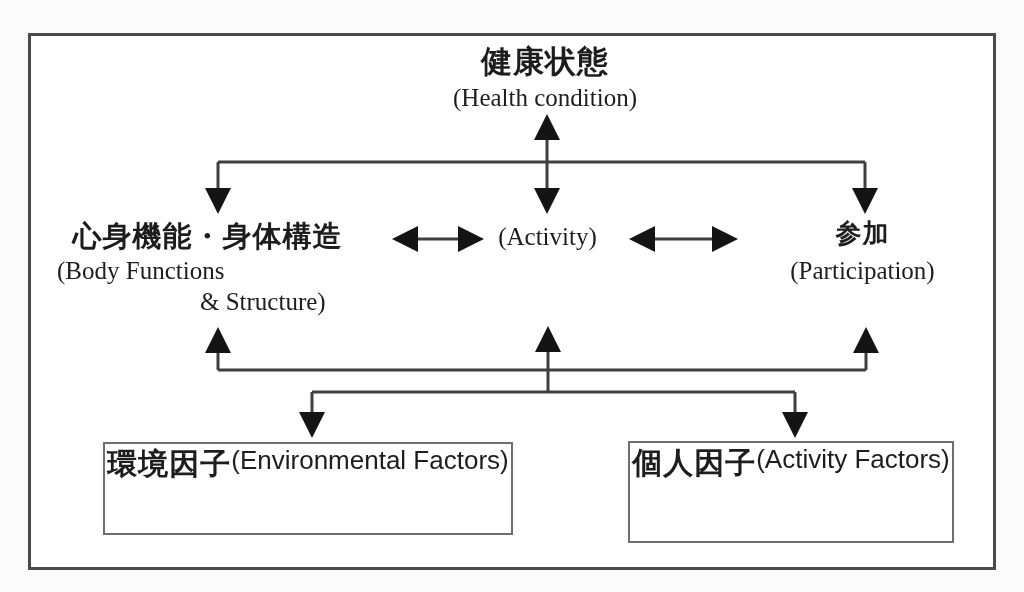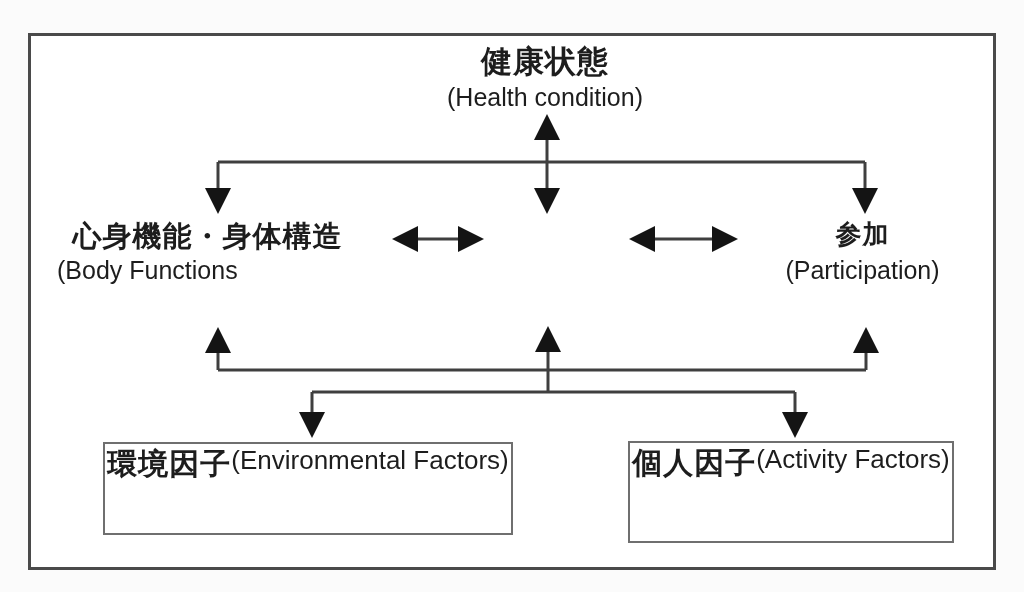--- a/index.html
+++ b/index.html
@@ -17,21 +17,21 @@
   }
   .canvas{position:relative;width:1024px;height:592px;}
   .outer-border{
     position:absolute;left:28px;top:33px;width:968px;height:537px;
     border:3px solid #4a4a4a;background:#fff;
   }
   svg.overlay{position:absolute;left:0;top:0;pointer-events:none;}
   .overlay line{stroke:var(--line);stroke-width:3;}
   .overlay polygon{fill:#141414;stroke:none;}
 
-  .node{position:absolute;text-align:center;line-height:1.18;}
+  .node{position:absolute;text-align:center;line-height:1.18;font-family:Liberation Serif, serif;}
   .jp{font-weight:600;letter-spacing:1px;white-space:nowrap;}
   .en{font-weight:400;letter-spacing:0;white-space:nowrap;}
 
   .node-health{left:345px;top:44px;width:400px;}
   .node-health .jp{font-size:31px;}
   .node-health .en{font-size:25px;margin-top:2px;}
 
   .node-bodyfunc{left:40px;top:219px;width:335px;text-align:left;}
   .node-bodyfunc .jp{font-size:29px;text-align:center;display:block;}
   .node-bodyfunc .en1{font-size:25px;display:block;margin:3px 0 0 17px;}
@@ -111,23 +111,25 @@
   </svg>
 
   <div class="node node-health">
     <div class="jp">健康状態</div>
     <div class="en">(Health condition)</div>
   </div>
 
   <div class="node node-bodyfunc">
     <span class="jp">心身機能・身体構造</span>
     <span class="en en1">(Body Functions</span>
+    <span class="en en2">&amp; Structure)</span>
   </div>
 
   <div class="node node-activity">
+    <div class="en">(Activity)</div>
   </div>
 
   <div class="node node-participation">
     <div class="jp">参加</div>
     <div class="en">(Participation)</div>
   </div>
 
   <div class="factor-box box-env">
     <div class="jp">環境因子</div>
     <div class="en">(Environmental Factors)</div>

